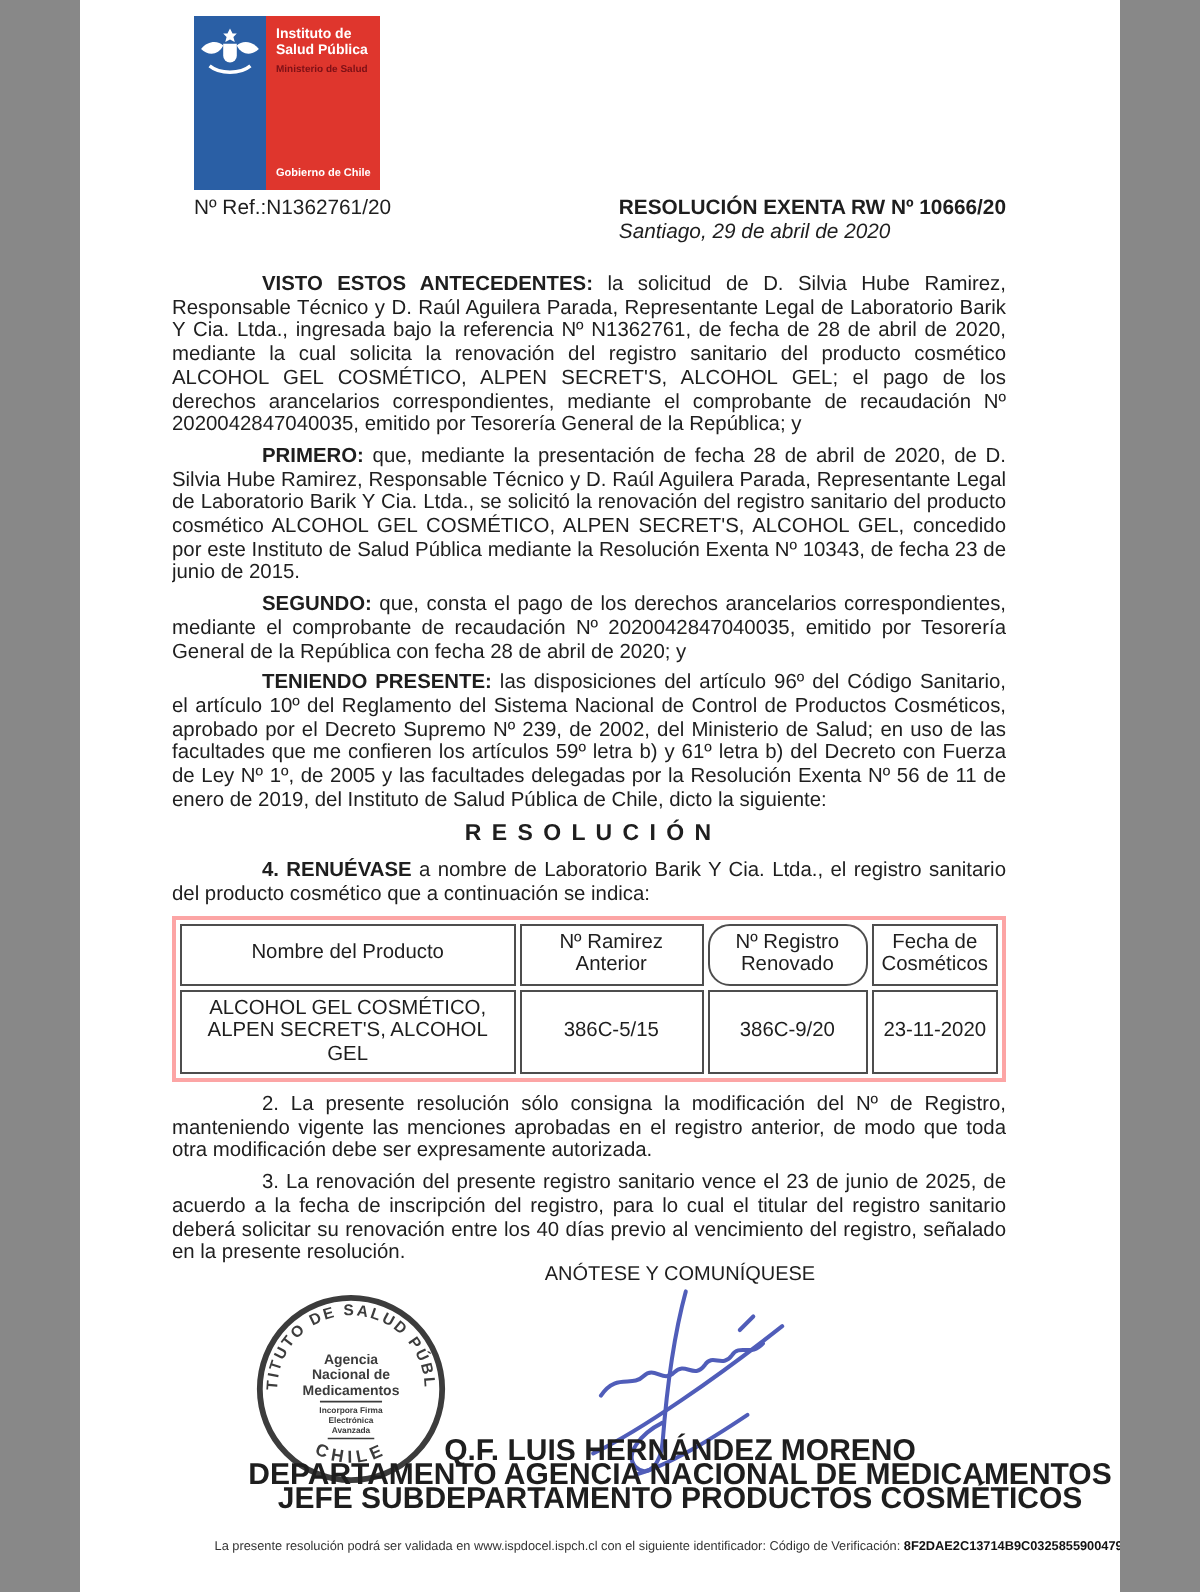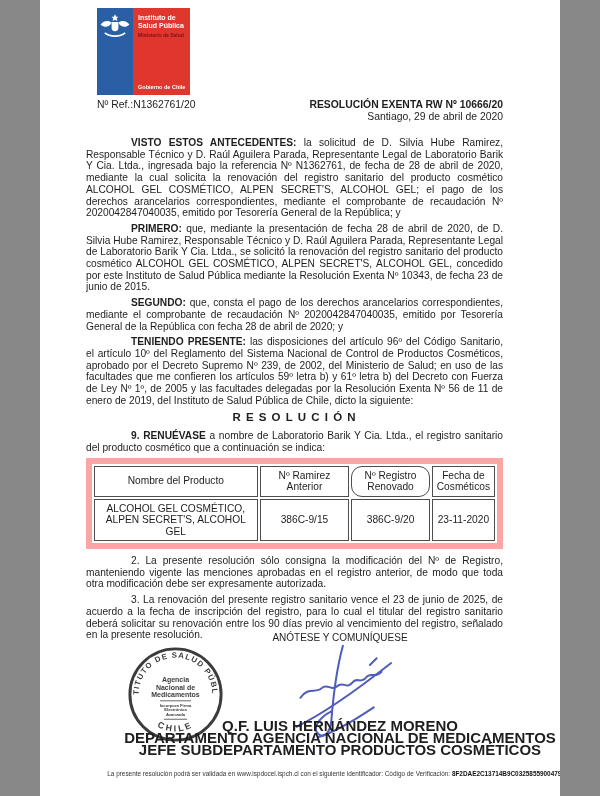--- a/index.html
+++ b/index.html
@@ -17,33 +17,33 @@
   .hdr { position:absolute; top:8px; left:57px; right:57px; }
   .logo { display:flex; width:93px; height:87px; }
   .logo-blue { width:36px; background:#2a5fa5; position:relative; }
   .logo-blue svg { position:absolute; top:4px; left:1px; }
   .logo-red { width:57px; background:#df362d; color:#fff; position:relative; padding:6px 4px 4px 5px; }
   .logo-inst { font-weight:bold; font-size:7px; line-height:8px; }
   .logo-min { color:#7d1016; font-weight:bold; font-size:5px; margin-top:2px; }
   .logo-gov { position:absolute; left:5px; bottom:5px; font-weight:bold; font-size:5.5px; }
   .hdr-row { display:flex; justify-content:space-between; align-items:flex-start; margin-top:4px; font-size:10.4px; }
   .res-title { font-weight:bold; text-align:center; }
-  .res-date { text-align:right; margin-top:1px; }
+  .res-date { text-align:left; margin-top:1px;font-style:italic; }
   
   .doc-body {
     position:absolute; top:137px; left:46px; right:57px; height:505px;
     font-size:10.2px; line-height:11.7px; text-align:justify; overflow:hidden;
   }
   .doc-body p { text-indent:45px; margin-bottom:4px; }
   .b { font-weight:bold; }
   .res-heading { text-align:center; text-indent:0 !important; font-weight:bold; font-size:11.5px; letter-spacing:1px; margin:6px 0 6px; }
   
   table.reg {
     width:100%; border-collapse:separate; border-spacing:2px;
-    border:6px solid #fca5a5; margin:3px 0 6px; font-size:10.2px;
+    border:2px solid #fca5a5; margin:3px 0 6px; font-size:10.2px;
   }
   table.reg th, table.reg td {
     border:1px solid #4d4d4d; text-align:center; vertical-align:middle;
     font-weight:normal; padding:3px 4px; line-height:11.5px;
   }
   .c1{width:42%;} .c2{width:23%;} .c3{width:20%;border-radius:11px;} .c4{width:15%;}
   
   .bottom { position:absolute; left:0; top:632px; width:600px; height:164px; }
   .anotese { text-align:center; font-weight:normal; font-size:10px; }
   .stamp { position:absolute; left:87px; top:14px; }
@@ -91,43 +91,43 @@
 
 
     <p><span class="b">PRIMERO:</span><span> que, mediante la presentación de fecha 28 de abril de 2020, de D. Silvia Hube Ramirez, Responsable Técnico y D. Raúl Aguilera Parada, Representante Legal de Laboratorio Barik Y Cia. Ltda., se solicitó la renovación del registro sanitario del producto cosmético ALCOHOL GEL COSMÉTICO, ALPEN SECRET'S, ALCOHOL GEL, concedido por este Instituto de Salud Pública mediante la Resolución Exenta Nº 10343, de fecha 23 de junio de 2015.</span></p>
 
     <p><span class="b">SEGUNDO:</span><span> que, consta el pago de los derechos arancelarios correspondientes, mediante el comprobante de recaudación Nº 2020042847040035, emitido por Tesorería General de la República con fecha 28 de abril de 2020; y</span></p>
 
     <p><span class="b">TENIENDO PRESENTE:</span><span> las disposiciones del artículo 96º del Código Sanitario, el artículo 10º del Reglamento del Sistema Nacional de Control de Productos Cosméticos, aprobado por el Decreto Supremo Nº 239, de 2002, del Ministerio de Salud; en uso de las facultades que me confieren los artículos 59º letra b) y 61º letra b) del Decreto con Fuerza de Ley Nº 1º, de 2005 y las facultades delegadas por la Resolución Exenta Nº 56 de 11 de enero de 2019, del Instituto de Salud Pública de Chile, dicto la siguiente:</span></p>
 
     <div class="res-heading">R E S O L U C I Ó N</div>
 
-    <p><span class="b">9. RENUÉVASE</span><span> a nombre de Laboratorio Barik Y Cia. Ltda., el registro sanitario del producto cosmético que a continuación se indica:</span></p>
+    <p><span class="b">4. RENUÉVASE</span><span> a nombre de Laboratorio Barik Y Cia. Ltda., el registro sanitario del producto cosmético que a continuación se indica:</span></p>
 
     <table class="reg">
       <thead>
         <tr>
           <th class="c1">Nombre del Producto</th>
           <th class="c2">Nº Ramirez Anterior</th>
           <th class="c3">Nº Registro Renovado</th>
           <th class="c4">Fecha de Cosméticos</th>
         </tr>
       </thead>
       <tbody>
         <tr>
           <td>ALCOHOL GEL COSMÉTICO, ALPEN SECRET'S, ALCOHOL GEL</td>
-          <td>386C-9/15</td>
+          <td>386C-5/15</td>
           <td>386C-9/20</td>
           <td>23-11-2020</td>
         </tr>
       </tbody>
     </table>
 
     <p>2. La presente resolución sólo consigna la modificación del Nº de Registro, manteniendo vigente las menciones aprobadas en el registro anterior, de modo que toda otra modificación debe ser expresamente autorizada.</p>
-    <p>3. La renovación del presente registro sanitario vence el 23 de junio de 2025, de acuerdo a la fecha de inscripción del registro, para lo cual el titular del registro sanitario deberá solicitar su renovación entre los 90 días previo al vencimiento del registro, señalado en la presente resolución.</p>
+    <p>3. La renovación del presente registro sanitario vence el 23 de junio de 2025, de acuerdo a la fecha de inscripción del registro, para lo cual el titular del registro sanitario deberá solicitar su renovación entre los 40 días previo al vencimiento del registro, señalado en la presente resolución.</p>
   </div>
 
   <div class="bottom">
     <div class="anotese">ANÓTESE Y COMUNÍQUESE</div>
 
     <svg class="stamp" width="97" height="97" viewBox="0 0 100 100">
       <circle cx="50" cy="50" r="47" fill="none" stroke="#3c3c3c" stroke-width="3"></circle>
       <defs>
         <path id="arcTop" d="M 12,50 A 38,38 0 1 1 88,50" fill="none"></path>
         <path id="arcBot" d="M 12,50 A 38,38 0 0 0 88,50" fill="none"></path>

